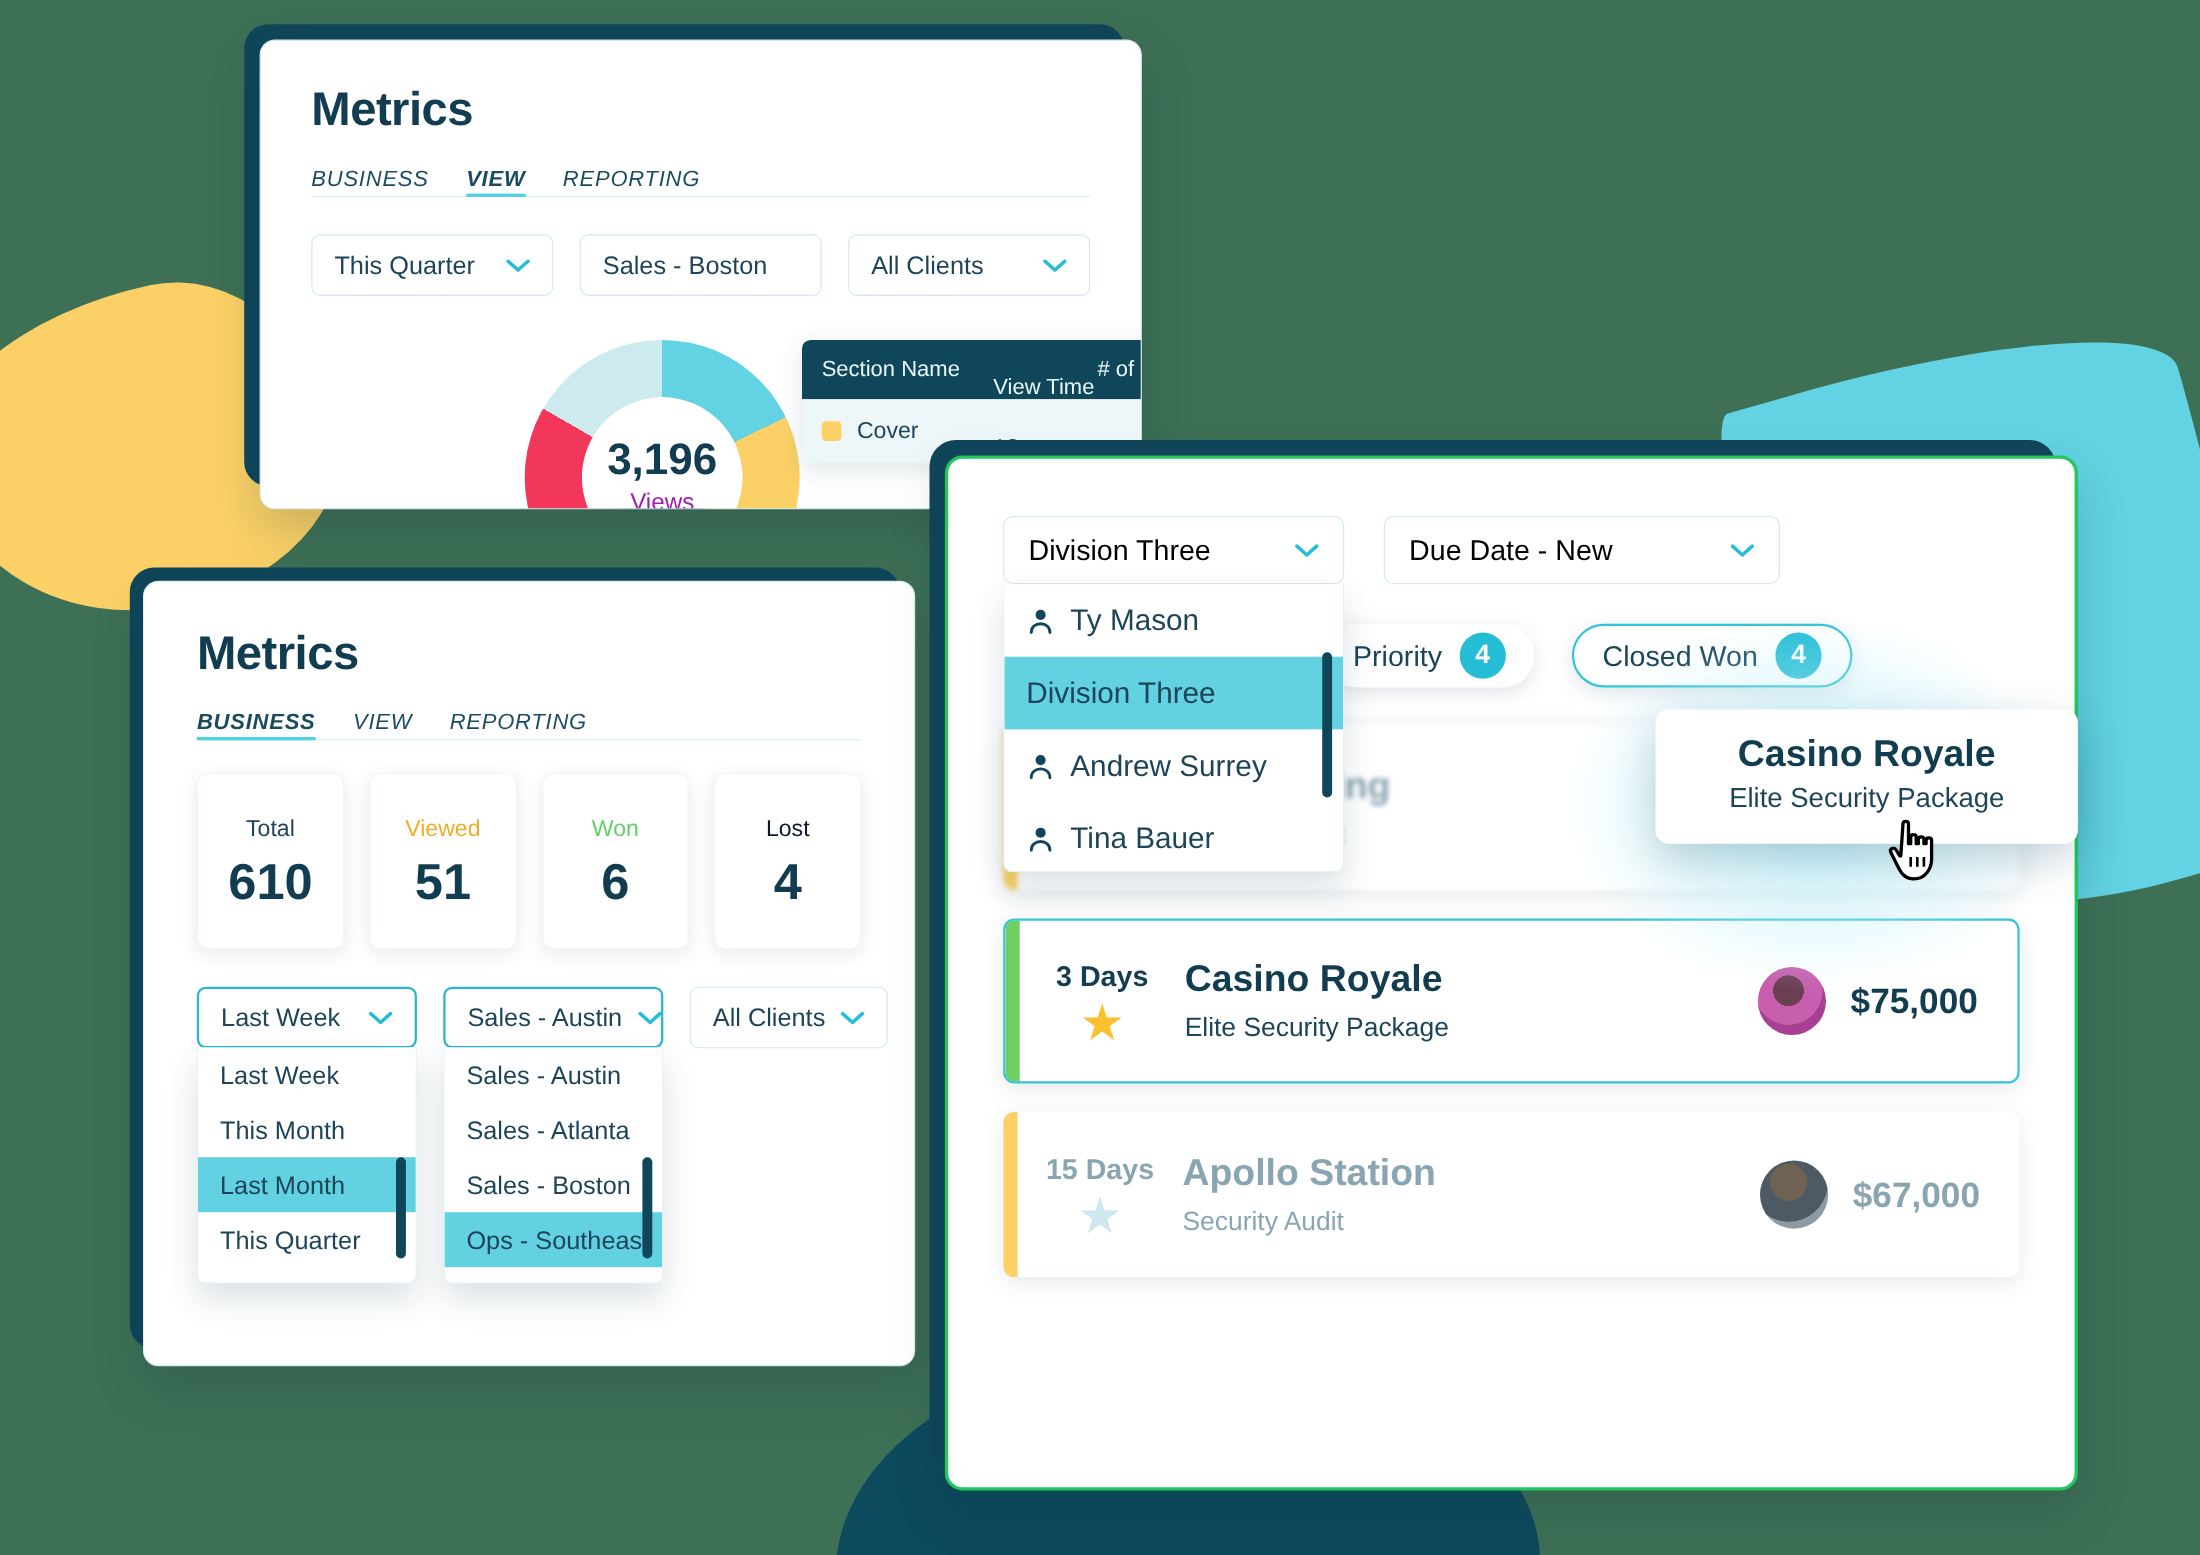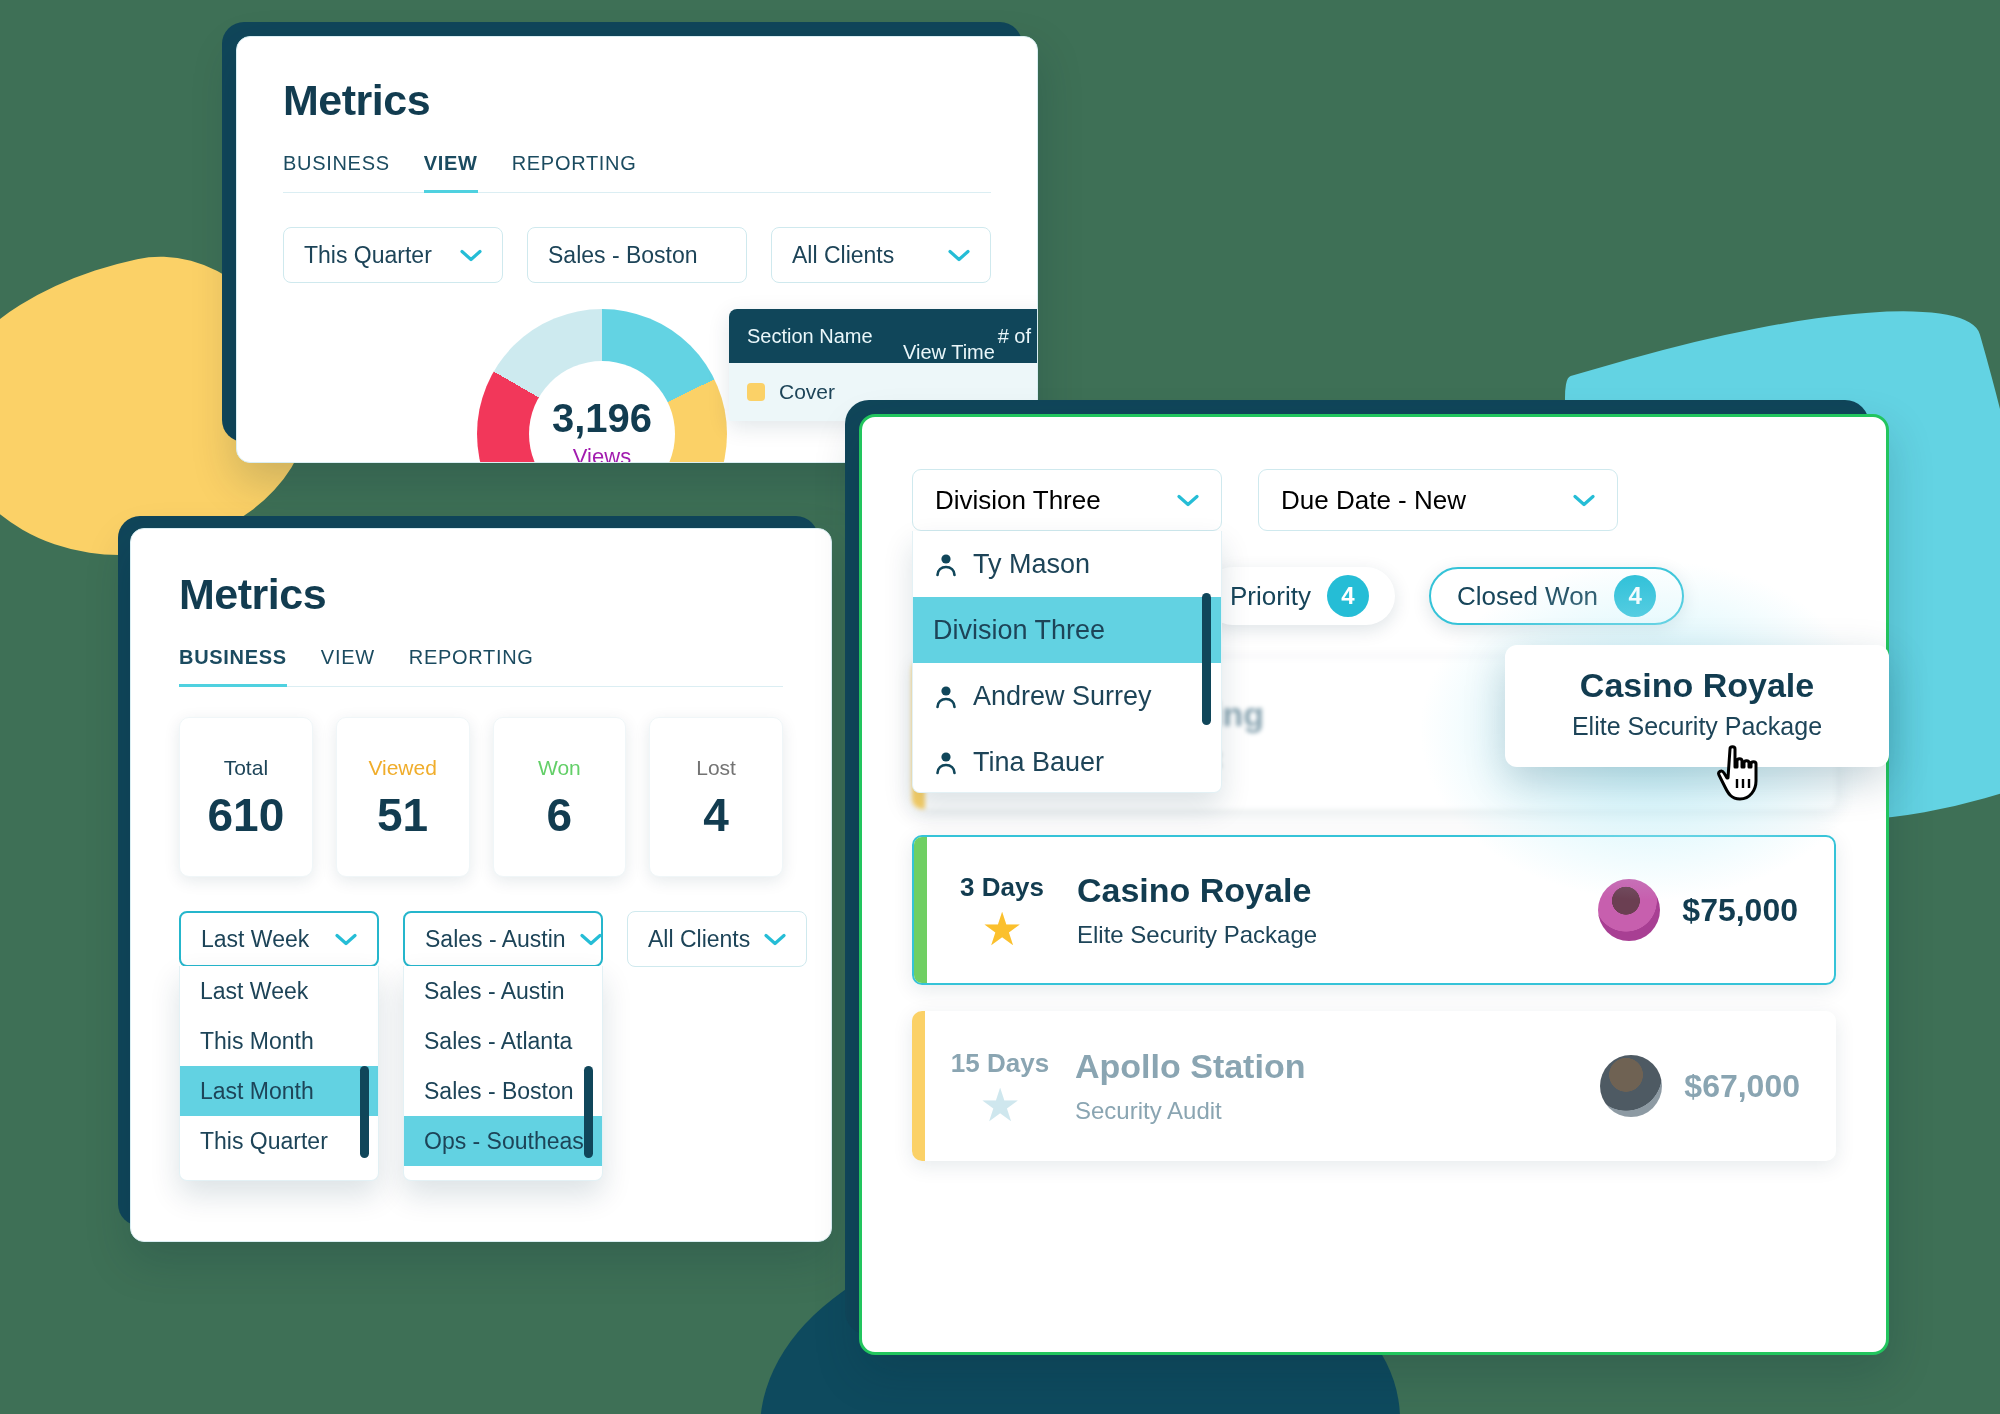--- a/index.html
+++ b/index.html
@@ -53,22 +53,22 @@
   #card1 .sheet{left:14px;top:14px;width:800px;height:425px;border-radius:14px;
     border:1px solid #d9eef3;}
 
   .pad{padding:42px 46px 0 46px;}
   .title{
     font-size:43px;font-weight:700;color:#123c50;letter-spacing:-.5px;
     line-height:1;margin:0 0 30px 0;
   }
   .tabs{display:flex;gap:34px;align-items:flex-end;}
   .tab{
-    font-size:20px;letter-spacing:.7px;color:#1b4b60;padding-bottom:15px;
-    border-bottom:3px solid transparent;white-space:nowrap;
+    font-size:20px;letter-spacing:.7px;color:#1b4b60;padding-bottom:1px;
+    border-bottom:3px solid transparent;white-space:nowrap;font-style:italic;
   }
   .tab.active{font-weight:700;border-bottom-color:#4fd1e0;}
   .tabrule{height:1px;background:#dbeef3;margin-top:-1px;}
 
   
   .selrow{display:flex;gap:24px;margin-top:34px;}
   .sel{
     height:56px;border:1px solid #cfe9ee;border-radius:8px;background:#fff;
     display:flex;align-items:center;justify-content:space-between;
     padding:0 20px;box-sizing:border-box;font-size:23px;color:#1d4458;
@@ -320,21 +320,21 @@
           </div>
           <div class="kpi">
             <div class="lbl" style="color:#f0ad2b">Viewed</div>
             <div class="val">51</div>
           </div>
           <div class="kpi">
             <div class="lbl" style="color:#63cf68">Won</div>
             <div class="val">6</div>
           </div>
           <div class="kpi">
-            <div class="lbl" style="color:#737373">Lost</div>
+            <div class="lbl" style="color:#0f172a">Lost</div>
             <div class="val">4</div>
           </div>
         </div>
 
         <div class="selrow" style="margin-top:34px;">
           <div class="ddwrap" style="width:200px">
             <div class="sel focus" style="width:200px">
               <span class="cv">Last Week</span>
               <span class="chev">
                 <svg viewBox="0 0 22 13">

